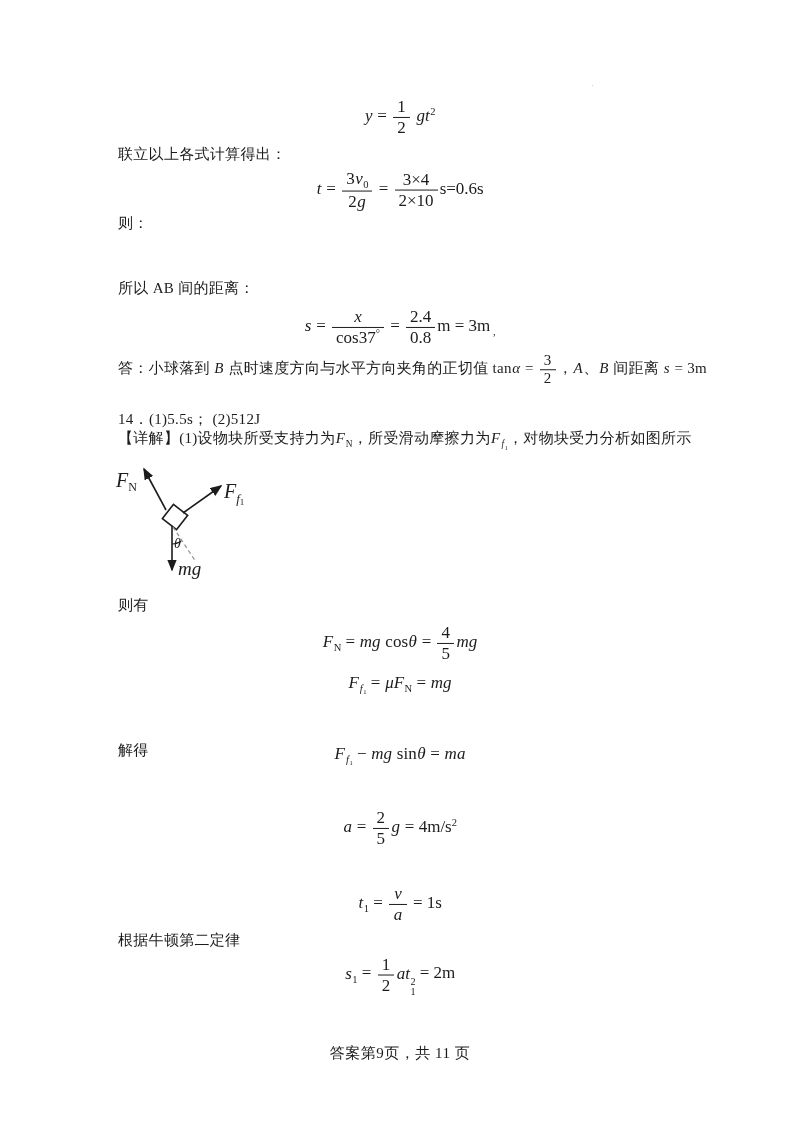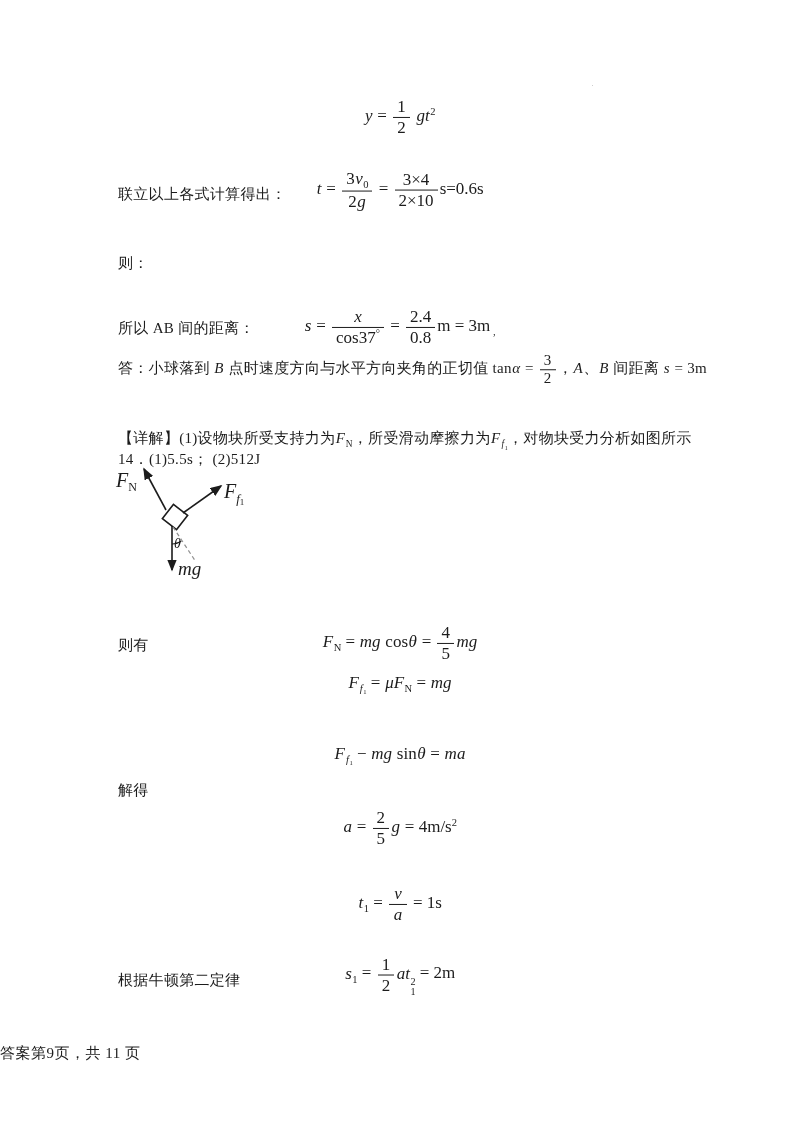--- a/index.html
+++ b/index.html
@@ -12,21 +12,20 @@
   .page { position: relative; width: 800px; height: 1131px; background: #fff; overflow: hidden; }
 
   
   .line {
     position: absolute;
     left: 118px;
     transform: translateY(-50%);
     font-size: 15px;
     letter-spacing: 0.3px;
     white-space: pre;
-    margin-top: 40px;
   }
   
   .eq {
     position: absolute;
     left: 0;
     width: 800px;
     text-align: center;
     transform: translateY(-50%);
     font-size: 17px;
     white-space: pre;
@@ -47,21 +46,21 @@
   .tok-sup { font-size: 0.62em; vertical-align: 0.55em; }
   .frac { display: inline-block; vertical-align: middle; text-align: center; margin: 0 2px; line-height: 1.15; }
   .frac .num { display: block; border-bottom: 1px solid #1c1c1c; padding: 0 4px; }
   .frac .den { display: block; padding: 0 4px; }
   .ss { display: inline-flex; flex-direction: column; vertical-align: -0.55em; font-size: 0.6em; line-height: 1.05; text-align: left; }
 
   .footer {
     position: absolute;
     left: 0;
     width: 800px;
-    text-align: left;
+    text-align: center;
     transform: translateY(-50%);
     font-size: 15px;
     letter-spacing: 0.5px;
   }
 
   .figure {
     position: absolute;
     left: 106px;
     top: 456px;
     width: 170px;

